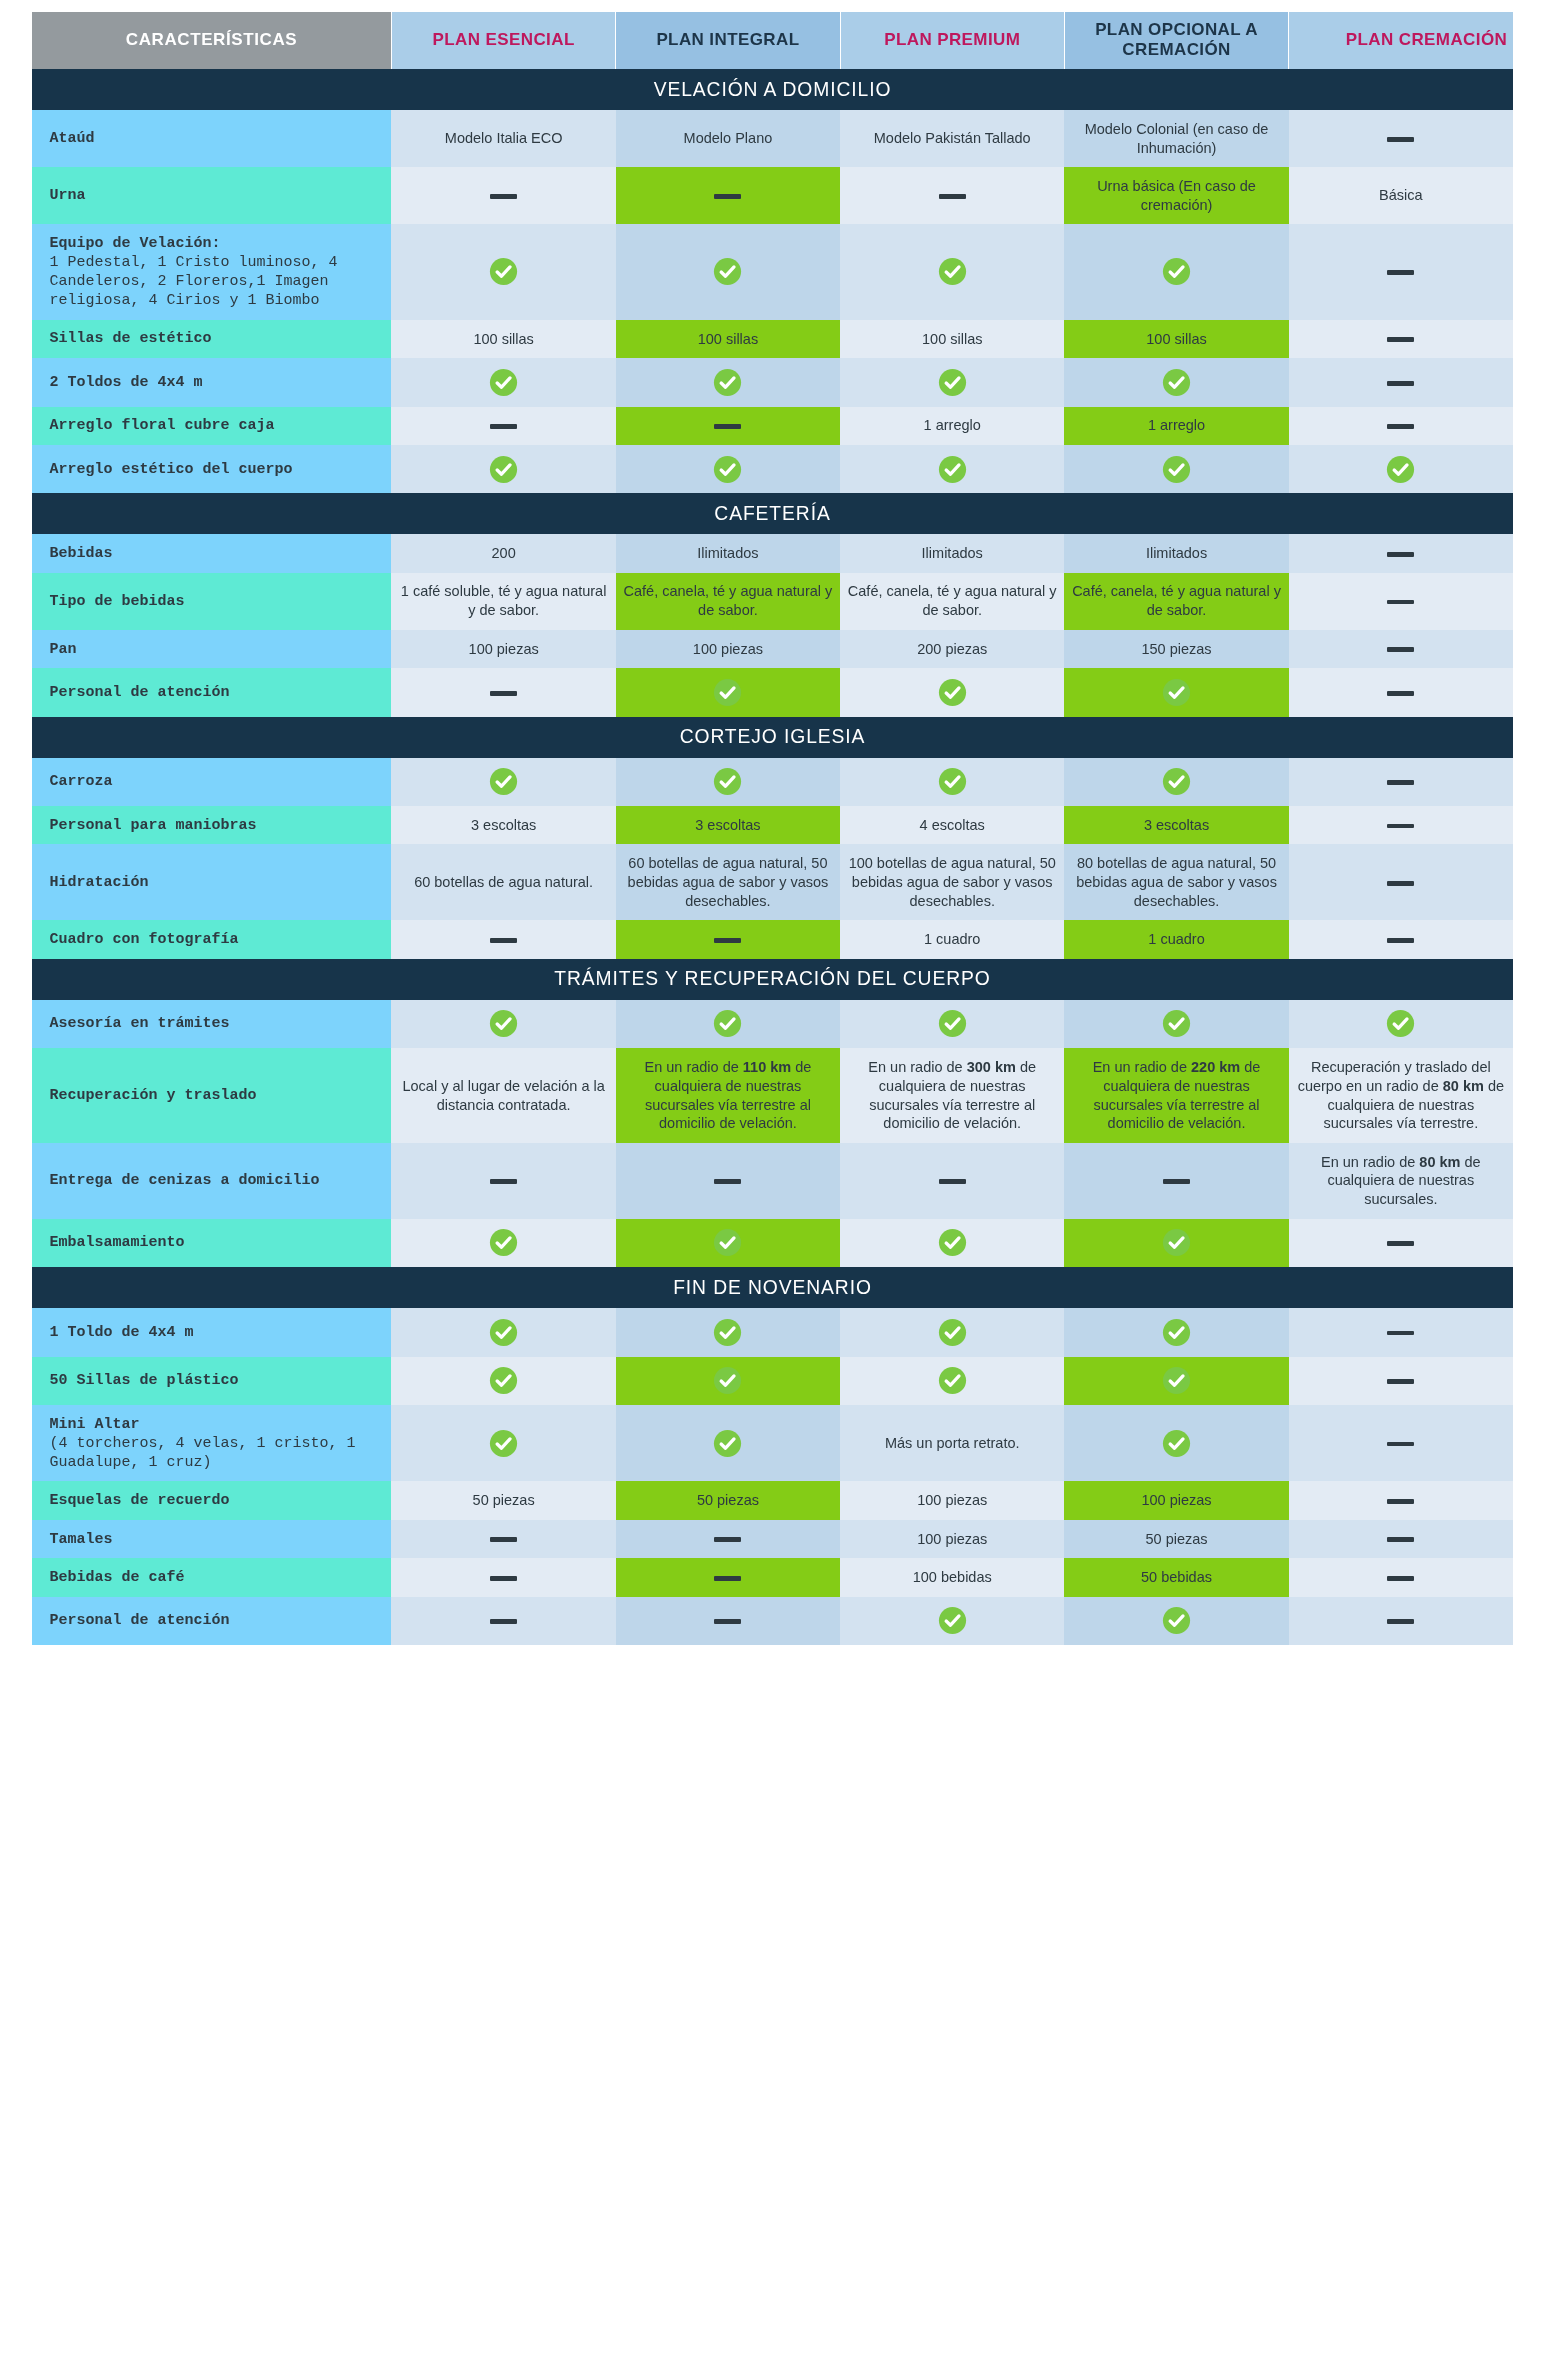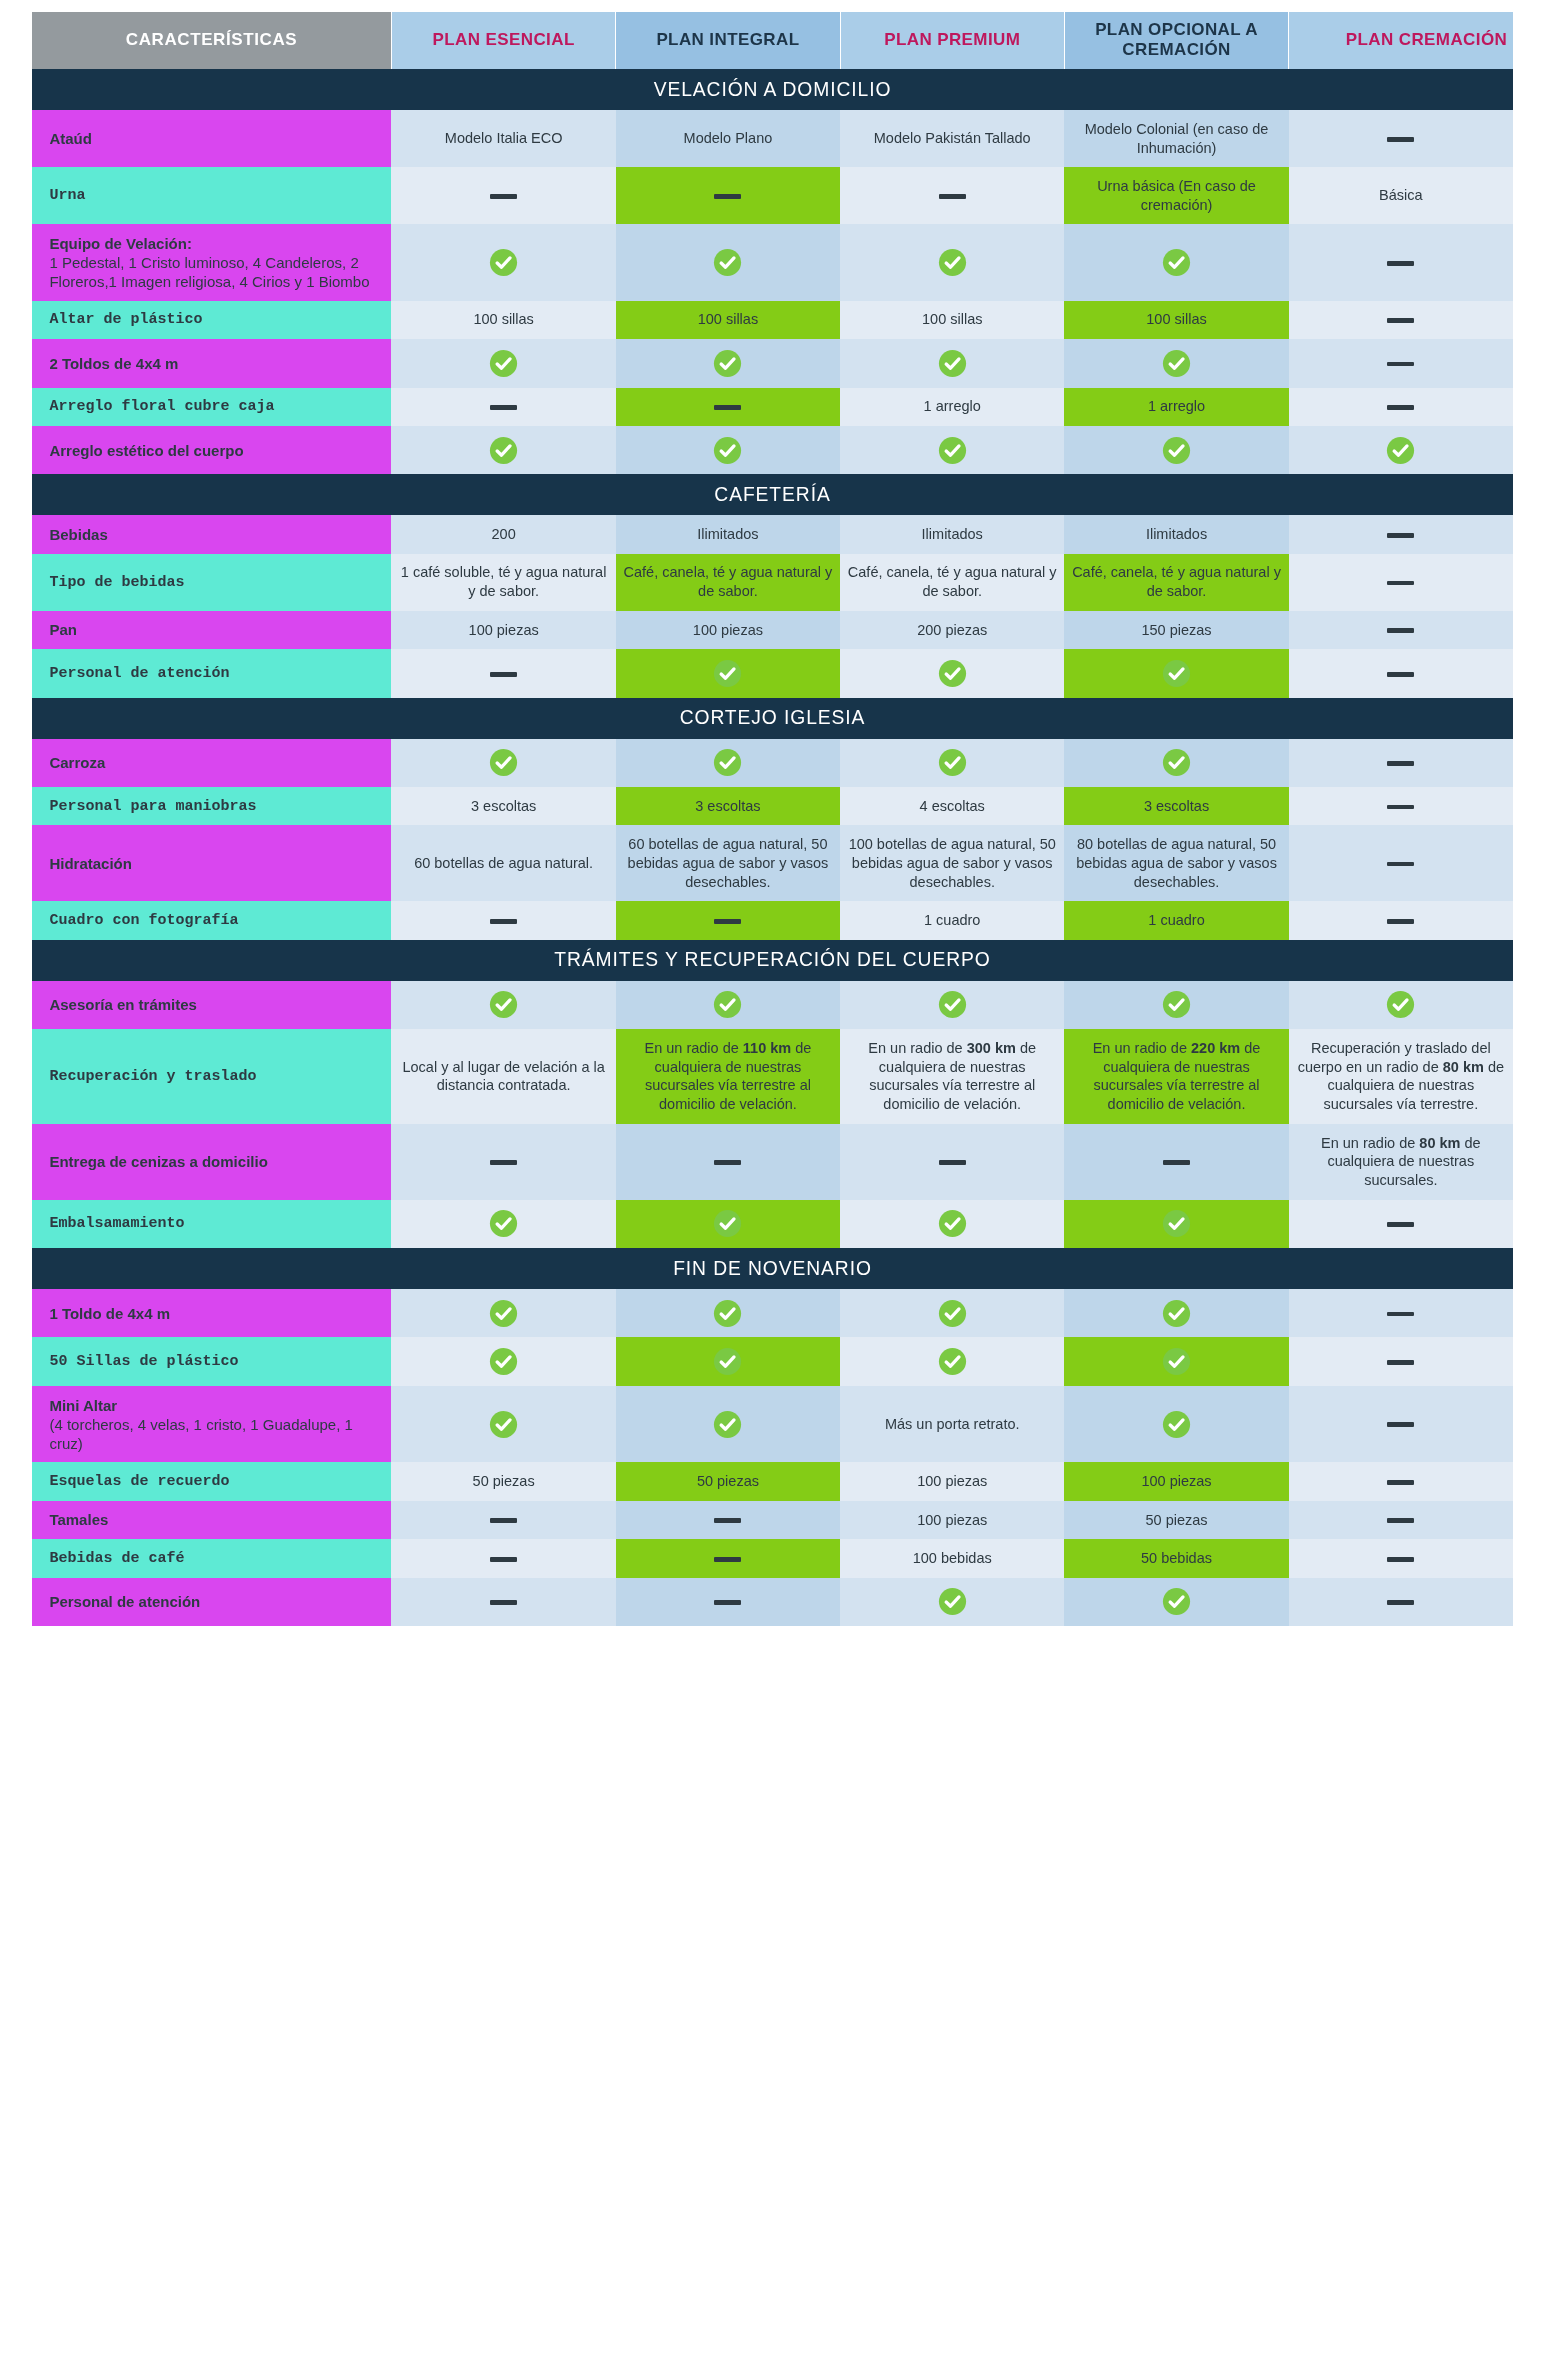--- a/index.html
+++ b/index.html
@@ -87,21 +87,21 @@
     color: #2e3a42;
     text-align: left;
     padding-left: 17.4px;
     padding-right: 9.7px;
     line-height: 1.27;
   }
   td.feat .sub {
     font-weight: normal;
     display: block;
   }
-  tr.rA td.feat { background: #d946ef; }
+  tr.rA td.feat { background: #7dd3fc; font-family: Liberation Mono, monospace; }
   tr.rB td.feat { background: #5eead4; font-family: Liberation Mono, monospace; }
 
   td.val {
     font-size: 14.5px;
     color: #2e3a42;
     text-align: center;
     line-height: 1.3;
   }
   
   tr.rA td.val.ca { background: #d3e2f0; }
@@ -184,21 +184,21 @@
                 <circle cx="16" cy="16" r="15" fill="#7AC943"></circle>
                 <path d="M9 16.6 L13.8 21.2 L23.2 10.9" fill="none" stroke="#ffffff" stroke-width="3.6" stroke-linecap="round" stroke-linejoin="round"></path>
               </svg></span></td>
           <td class="val cb"><span class="chk"><svg viewBox="0 0 32 32" width="29" height="29" aria-hidden="true">
                 <circle cx="16" cy="16" r="15" fill="#7AC943"></circle>
                 <path d="M9 16.6 L13.8 21.2 L23.2 10.9" fill="none" stroke="#ffffff" stroke-width="3.6" stroke-linecap="round" stroke-linejoin="round"></path>
               </svg></span></td>
           <td class="val ca"><span class="dash"></span></td>
         </tr>
         <tr class="rB">
-          <td class="feat">Altar de plástico</td>
+          <td class="feat">Sillas de estético</td>
           <td class="val ca">100 sillas</td>
           <td class="val cb">100 sillas</td>
           <td class="val ca">100 sillas</td>
           <td class="val cb">100 sillas</td>
           <td class="val ca"><span class="dash"></span></td>
         </tr>
         <tr class="rA">
           <td class="feat">2 Toldos de 4x4 m</td>
           <td class="val ca"><span class="chk"><svg viewBox="0 0 32 32" width="29" height="29" aria-hidden="true">
                 <circle cx="16" cy="16" r="15" fill="#7AC943"></circle>

